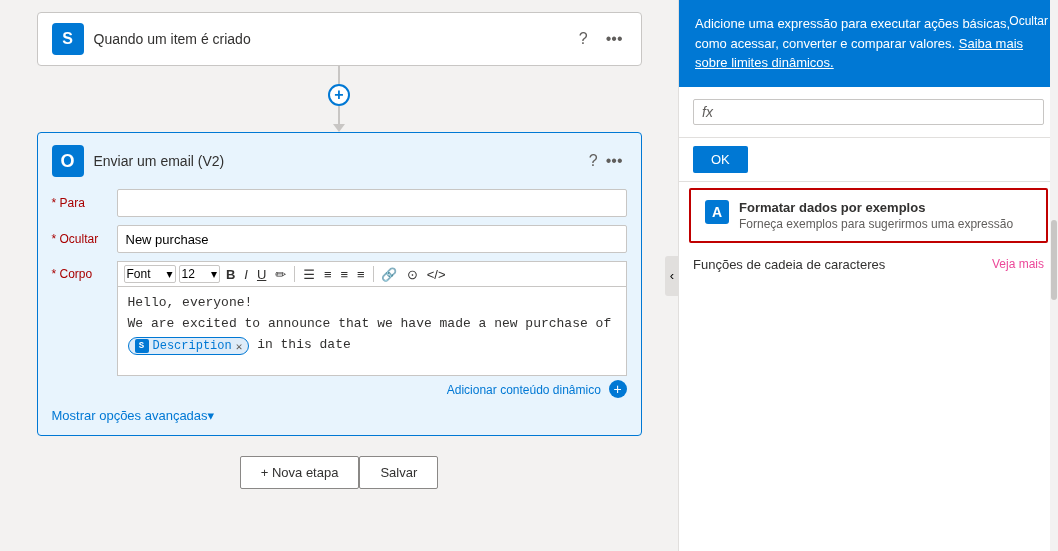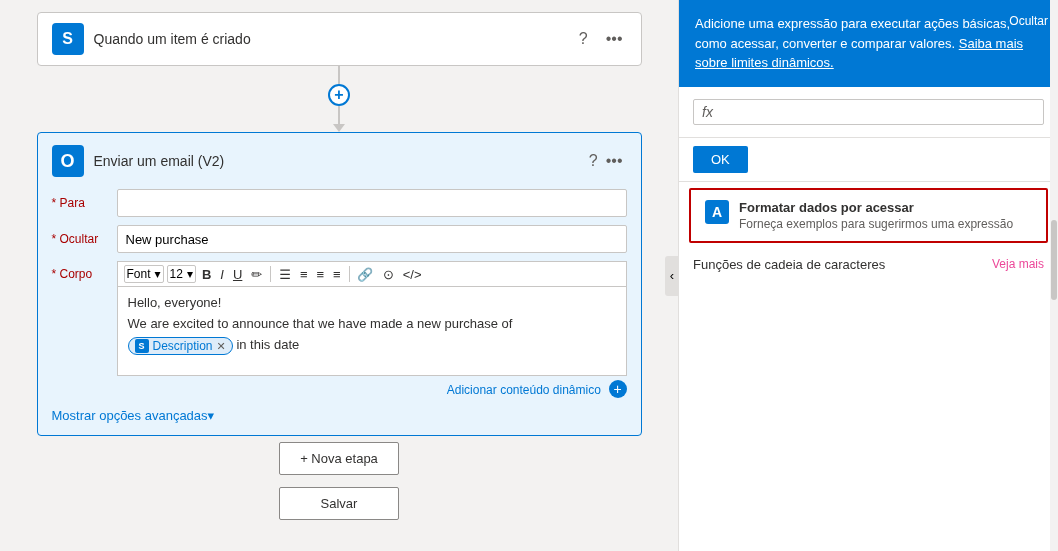--- a/index.html
+++ b/index.html
@@ -181,21 +181,21 @@
     }
     .toolbar-select {
       border: 1px solid #c8c6c4;
       border-radius: 2px;
       font-size: 12px;
       padding: 1px 2px;
       background: white;
       cursor: pointer;
       display: flex;
       align-items: center;
-      gap: 4px;
+      gap: 16px;
     }
     .toolbar-btn {
       background: none;
       border: none;
       cursor: pointer;
       font-size: 13px;
       padding: 1px 3px;
       color: #323130;
       line-height: 1;
     }
@@ -209,20 +209,21 @@
     }
 
     
     .editor-body {
       border: 1px solid #c8c6c4;
       background: white;
       min-height: 90px;
       padding: 8px 10px;
       font-size: 13px;
       color: #323130;
+      font-family: Liberation Mono, monospace;
     }
     .editor-line {
       margin-bottom: 6px;
     }
     .dynamic-token {
       display: inline-flex;
       align-items: center;
       background: #deecf9;
       border: 1px solid #0078d4;
       border-radius: 12px;
@@ -279,23 +280,21 @@
       color: #0078d4;
       font-size: 13px;
       cursor: pointer;
       display: flex;
       align-items: center;
     }
 
     
     .bottom-buttons {
       display: flex;
-      gap: 12px;
-      margin-top: 6px;
-      flex-direction: column;
+      margin-top: 20px;
     }
     .btn-secondary {
       padding: 8px 20px;
       background: white;
       border: 1px solid #8a8886;
       border-radius: 2px;
       font-size: 13px;
       cursor: pointer;
       color: #323130;
     }
@@ -633,21 +632,21 @@
     <div class="panel-ok-row">
       <button class="btn-ok">OK</button>
     </div>
 
 
     <div class="panel-item">
       <div class="panel-item-icon">
         <span>A</span>
       </div>
       <div class="panel-item-text">
-        <div class="panel-item-title">Formatar dados por acessar</div>
+        <div class="panel-item-title">Formatar dados por exemplos</div>
         <div class="panel-item-desc">Forneça exemplos para sugerirmos uma expressão</div>
       </div>
     </div>
 
     <div class="panel-functions-row">
       <span class="panel-functions-title">Funções de cadeia de caracteres</span>
       <a class="panel-functions-link" href="#">Veja mais</a>
     </div>
 
     <div class="panel-scrollbar">

